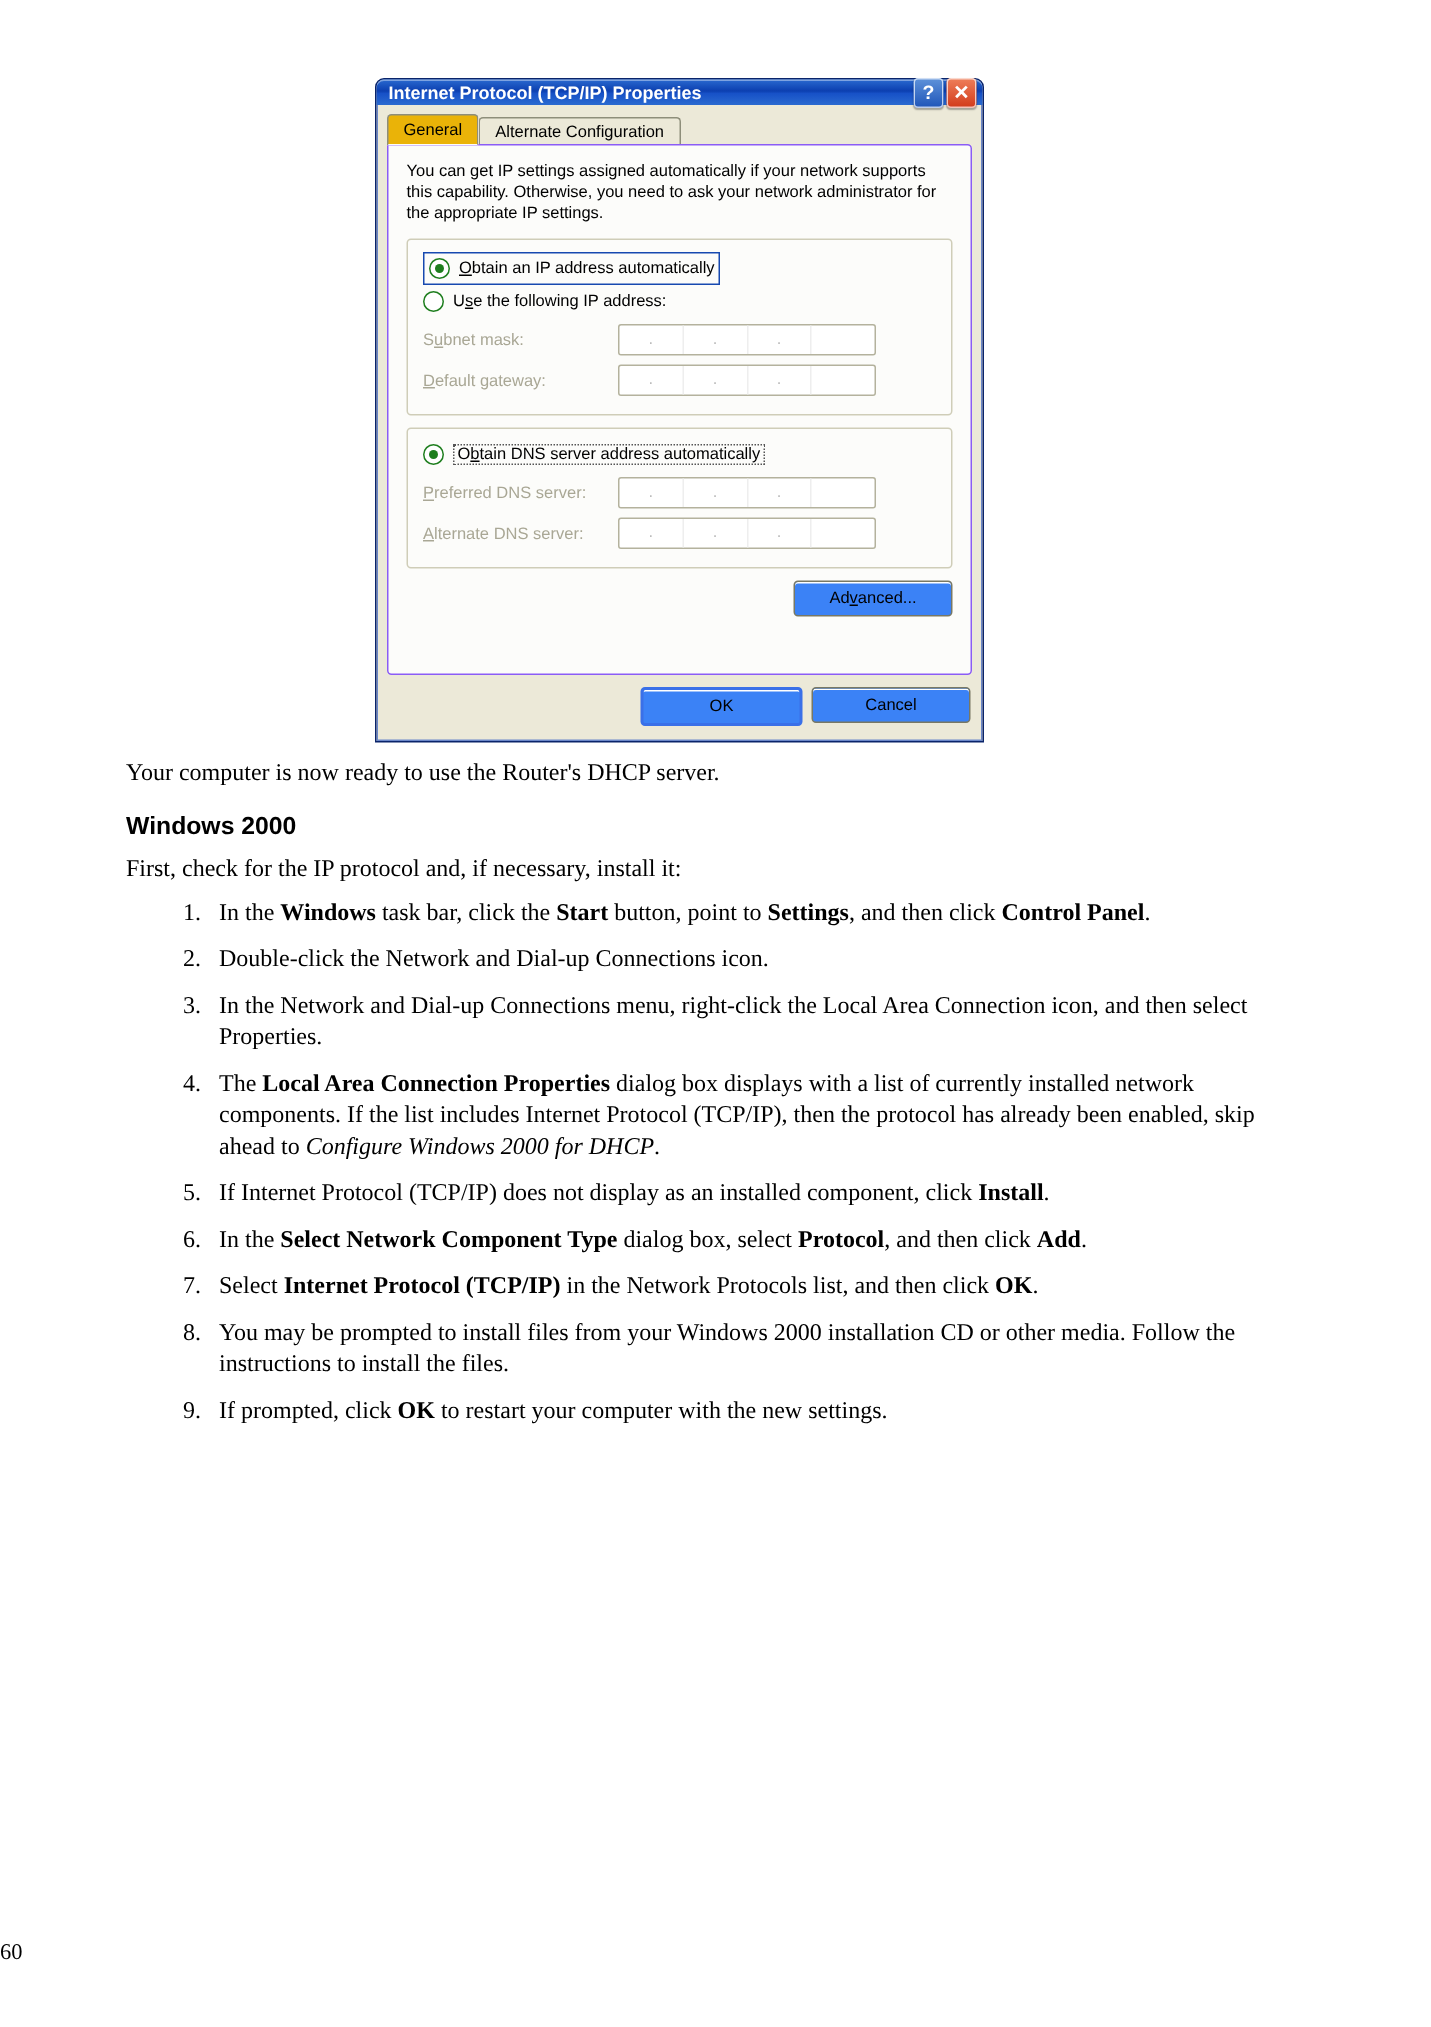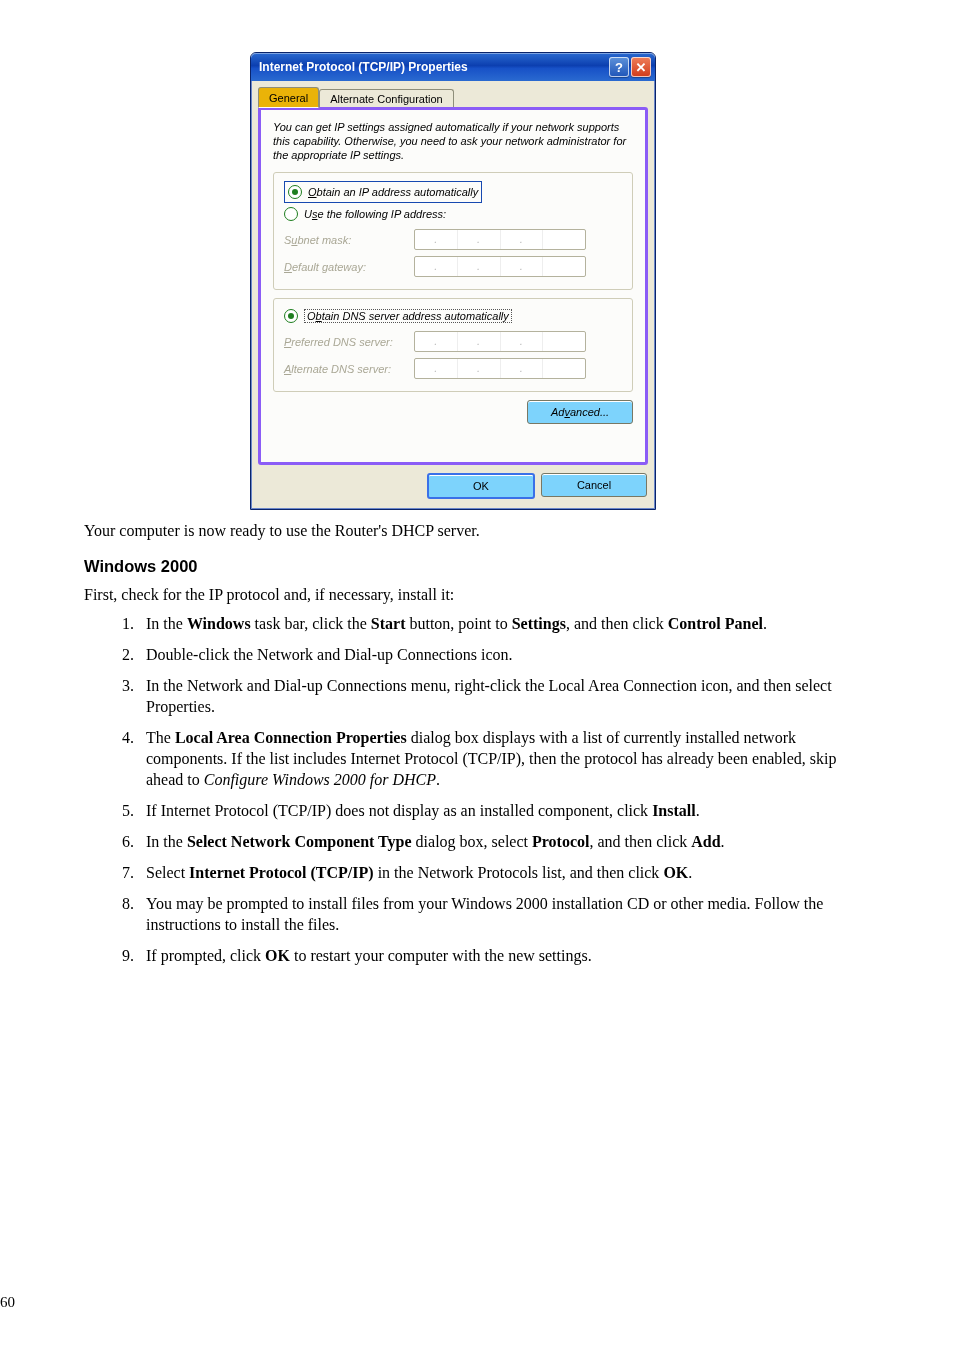--- a/index.html
+++ b/index.html
@@ -38,21 +38,21 @@
     width: 404px;
     font-family: Tahoma, "Segoe UI", Arial, sans-serif;
     font-size: 11px;
     background: #ECE9D8;
     border: 1px solid #0A246A;
     border-radius: 6px 6px 0 0;
     box-shadow: 0 0 0 1px #6b87c9 inset;
     position: relative;
   }
   .titlebar {
-    height: 28px;
+    height: 17px;
     background: linear-gradient(180deg, #2a6ad0 0%, #0c3fb0 45%, #1751c7 55%, #2a6ad0 100%);
     border-radius: 5px 5px 0 0;
     color: #fff;
     display: flex;
     align-items: center;
     padding: 0 4px 0 8px;
     font-weight: bold;
     font-size: 12px;
     box-shadow: inset 0 1px 0 rgba(255,255,255,0.4);
   }
@@ -99,27 +99,26 @@
     margin-right: 0px;
     position: relative;
   }
   .tab.active {
     background: #eab308;
     z-index: 2;
     padding-top: 4px;
     border-bottom: 1px solid #fcfcfa;
   }
   .tabpanel {
-    border: 3px solid #8b5cf6;
+    border: 1px solid #8b5cf6;
     background: #fcfcfa;
     padding: 10px 12px 12px 12px;
     min-height: 330px;
     position: relative;
     border-radius: 0 3px 3px 3px;
-    font-style: italic;
   }
   .intro {
     font-size: 11px;
     line-height: 14px;
     margin-bottom: 10px;
   }
   .groupbox {
     border: 1px solid #cfcdb8;
     border-radius: 3px;
     padding: 8px 10px 12px 10px;
@@ -195,21 +194,21 @@
   .ipoct:last-child { border-right: none; }
   .btnrow-adv {
     display: flex;
     justify-content: flex-end;
     margin-top: 8px;
   }
   .xpbtn {
     min-width: 80px;
     height: 22px;
     border: 1px solid #787864;
-    background: #7dd3fc;
+    background: #3b82f6;
     border-radius: 3px;
     font-family: Tahoma, Arial, sans-serif;
     font-size: 11px;
     box-shadow: inset 0 1px 0 #fff;
     display: flex;
     align-items: center;
     justify-content: center;
     padding: 0 12px;
   }
   .btnbar {

